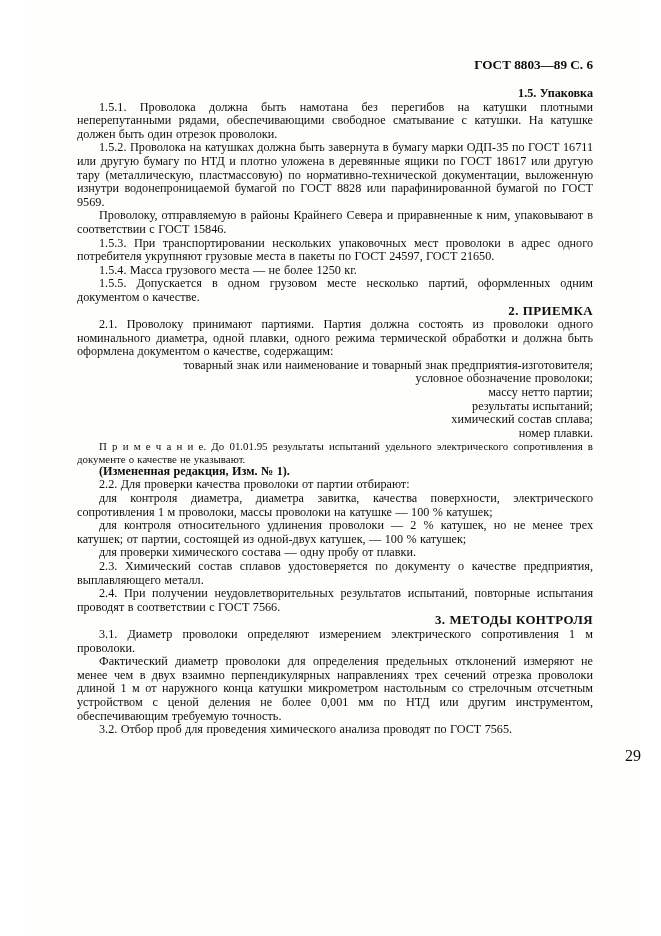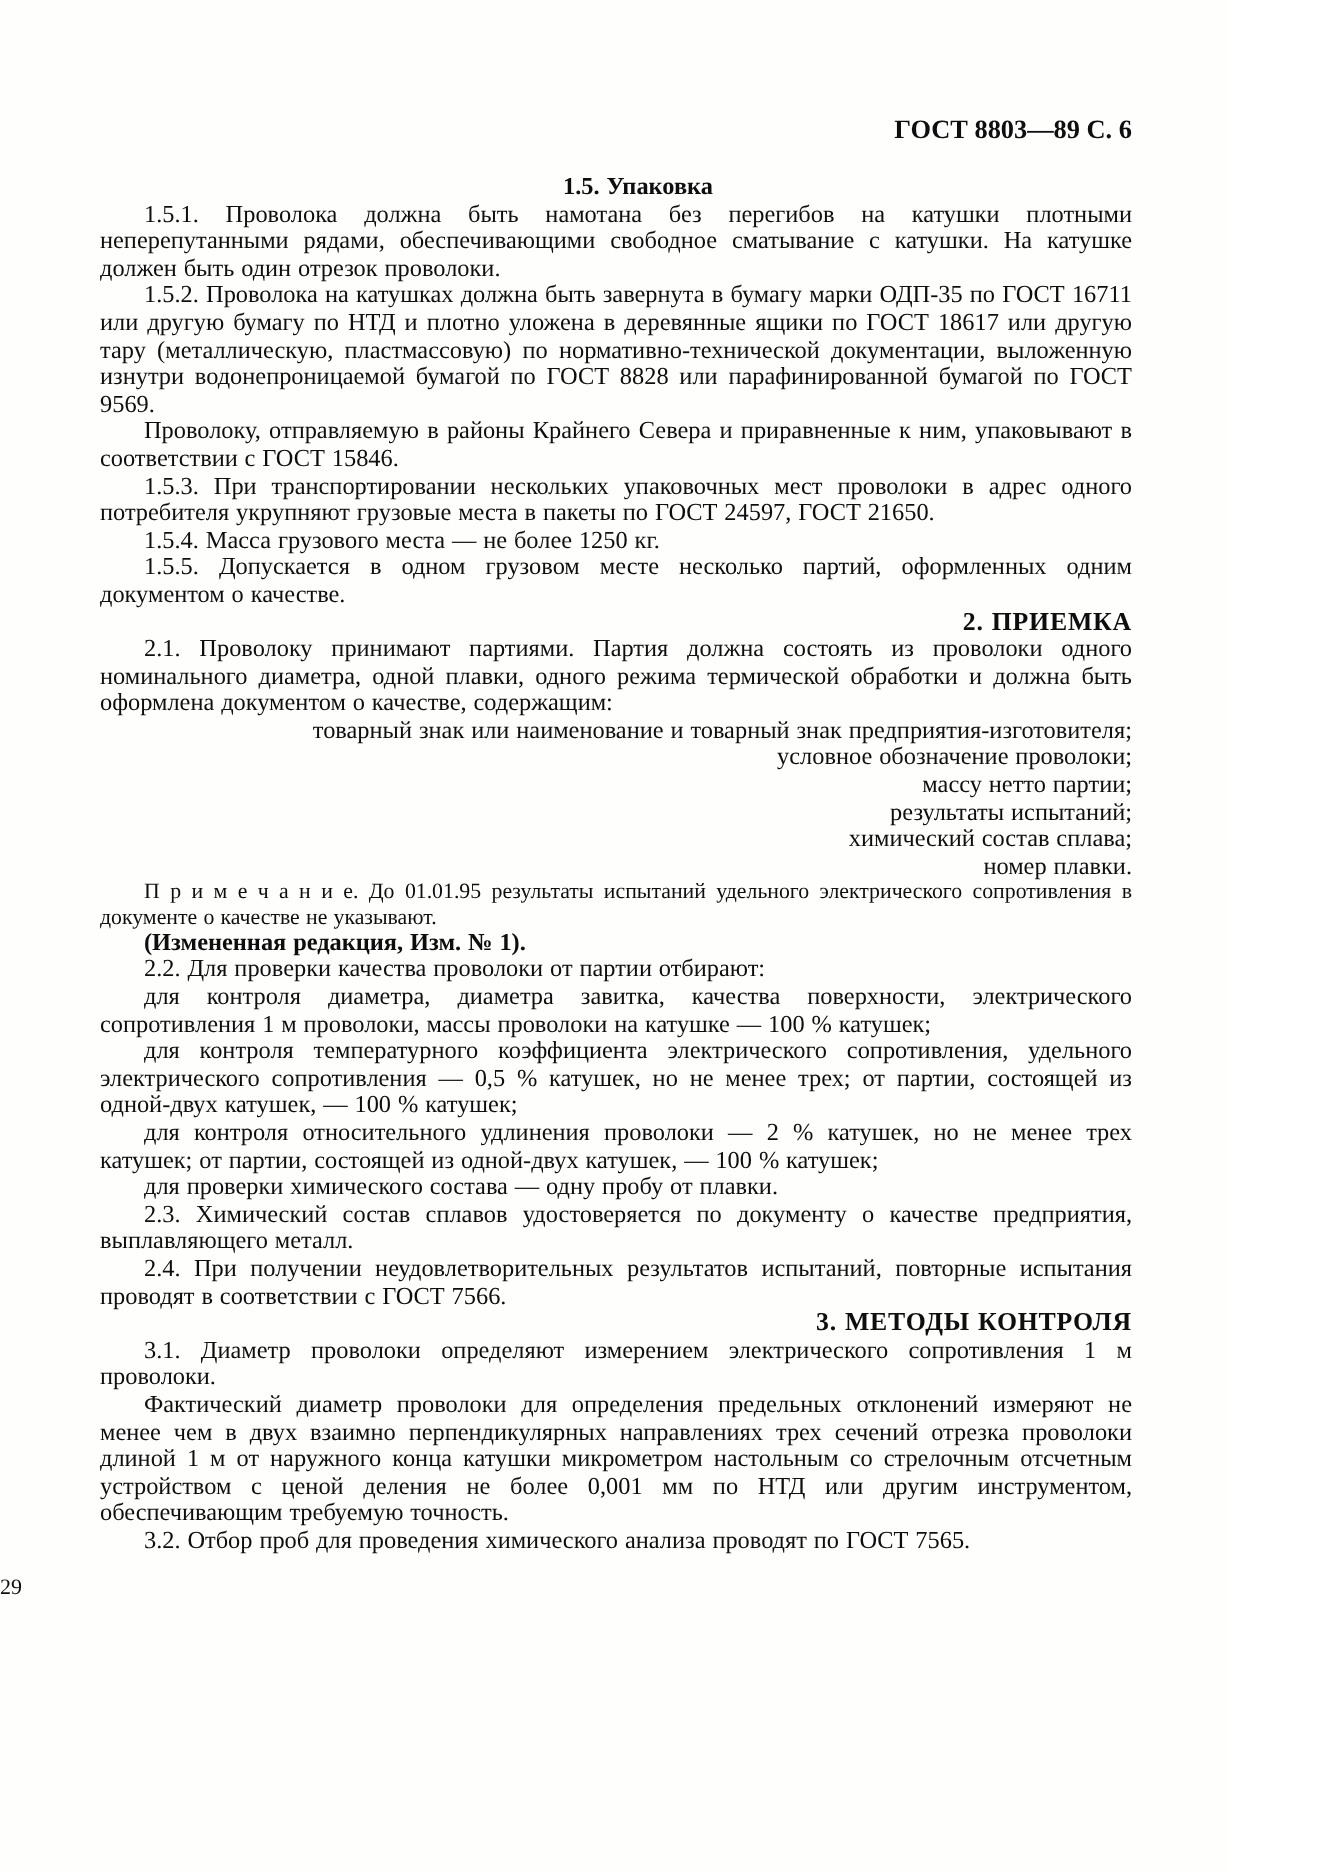--- a/index.html
+++ b/index.html
@@ -13,20 +13,21 @@
     font-family: "Liberation Serif", serif;
     color: #0e0e0e;
     overflow: hidden;
   }
   .page {
     position: relative;
     width: 614px;
     height: 936px;
     background: #fefefd;
     box-sizing: border-box;
+    margin-left: 27px;
   }
   .doc-header {
     padding: 57px 48px 0 50px;
     text-align: right;
     font-weight: 700;
     font-size: 13.2px;
     line-height: 15px;
     white-space: nowrap;
   }
   .document-body {
@@ -35,21 +36,21 @@
     line-height: 13.6px;
     text-align: justify;
   }
   p.blk {
     margin: 0;
     text-indent: 22px;
     word-spacing: 0.4px;
   }
   .blk-subheading {
     font-weight: 700;
-    text-align: center;
+    text-align: right;
   }
   .blk-section {
     text-align: right;
     text-indent: 0;
     font-weight: 700;
     font-size: 12.9px;
     letter-spacing: 0.4px;
     margin: 17px 0 13px 0;
   }
   .blk-list {
@@ -58,22 +59,22 @@
   .blk-note {
     font-size: 10.9px;
     line-height: 12.2px;
     margin: 7px 0 5px 0;
   }
   .blk-bold {
     font-weight: 700;
     text-align: left;
   }
   .page-number {
-    text-align: left;
-    font-size: 11px;
+    text-align: right;
+    font-size: 16px;
     margin-top: 10px;
   }
 </style>
 </head>
 <body>
 
 <div class="page">
   <div class="doc-header">ГОСТ 8803—89 С. 6</div>
 
   <div class="document-body">
@@ -89,21 +90,20 @@
       <p class="blk blk-list">товарный знак или наименование и товарный знак предприятия-изготовителя;</p>
       <p class="blk blk-list">условное обозначение проволоки;</p>
       <p class="blk blk-list">массу нетто партии;</p>
       <p class="blk blk-list">результаты испытаний;</p>
       <p class="blk blk-list">химический состав сплава;</p>
       <p class="blk blk-list">номер плавки.</p>
       <p class="blk blk-note">П р и м е ч а н и е. До 01.01.95 результаты испытаний удельного электрического сопротивления в документе о качестве не указывают.</p>
       <p class="blk blk-bold">(Измененная редакция, Изм. № 1).</p>
       <p class="blk blk-para">2.2. Для проверки качества проволоки от партии отбирают:</p>
       <p class="blk blk-para">для контроля диаметра, диаметра завитка, качества поверхности, электрического сопротивления 1 м проволоки, массы проволоки на катушке — 100 % катушек;</p>
-      <p class="blk blk-para">для контроля температурного коэффициента электрического сопротивления, удельного электрического сопротивления — 0,5 % катушек, но не менее трех; от партии, состоящей из одной-двух катушек, — 100 % катушек;</p>
       <p class="blk blk-para">для контроля относительного удлинения проволоки — 2 % катушек, но не менее трех катушек; от партии, состоящей из одной-двух катушек, — 100 % катушек;</p>
       <p class="blk blk-para">для проверки химического состава — одну пробу от плавки.</p>
       <p class="blk blk-para">2.3. Химический состав сплавов удостоверяется по документу о качестве предприятия, выплавляющего металл.</p>
       <p class="blk blk-para">2.4. При получении неудовлетворительных результатов испытаний, повторные испытания проводят в соответствии с ГОСТ 7566.</p>
       <p class="blk blk-section">3. МЕТОДЫ КОНТРОЛЯ</p>
       <p class="blk blk-para">3.1. Диаметр проволоки определяют измерением электрического сопротивления 1 м проволоки.</p>
       <p class="blk blk-para">Фактический диаметр проволоки для определения предельных отклонений измеряют не менее чем в двух взаимно перпендикулярных направлениях трех сечений отрезка проволоки длиной 1 м от наружного конца катушки микрометром настольным со стрелочным отсчетным устройством с ценой деления не более 0,001 мм по НТД или другим инструментом, обеспечивающим требуемую точность.</p>
       <p class="blk blk-para">3.2. Отбор проб для проведения химического анализа проводят по ГОСТ 7565.</p>
     </div>
 

